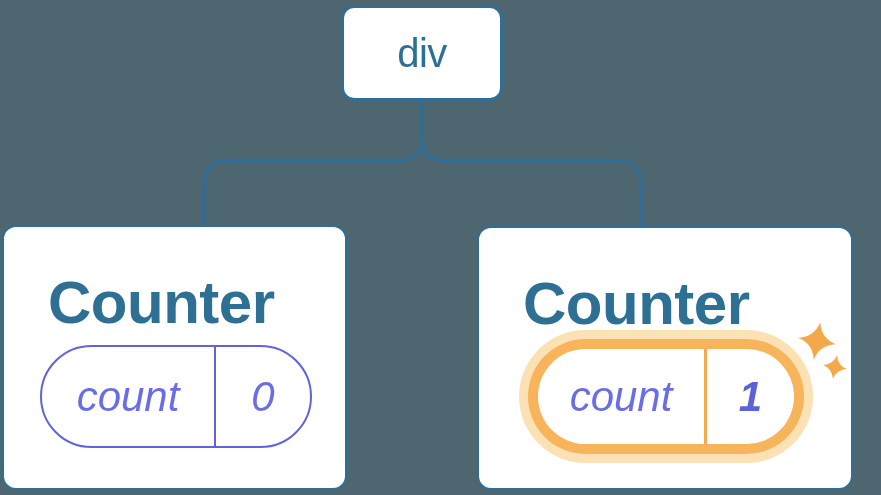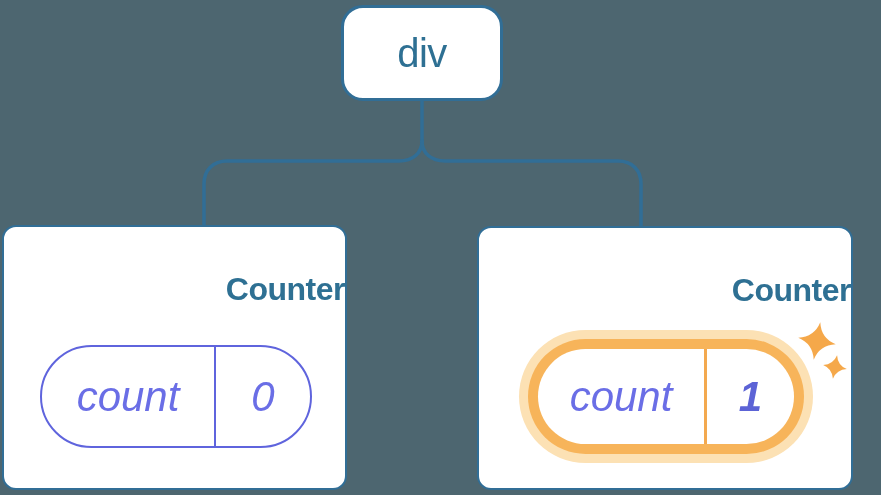--- a/index.html
+++ b/index.html
@@ -25,21 +25,21 @@
     stroke-linecap: round;
     stroke-linejoin: round;
   }
 
   .root-node {
     position: absolute;
     left: 341px; top: 5px;
     width: 156px; height: 90px;
     background: var(--node-bg, #FFFFFF);
     border: 3px solid var(--line, #316E96);
-    border-radius: 22px;
+    border-radius: 13px;
     display: flex; align-items: center; justify-content: center;
   }
   .root-label {
     font-size: 40px;
     font-weight: 500;
     color: var(--text-blue, #2E7093);
     letter-spacing: -0.5px;
   }
 
   .card {
@@ -47,26 +47,27 @@
     background: var(--node-bg, #FFFFFF);
     border: 2.5px solid var(--line, #316E96);
     border-radius: 14px;
   }
   .card-left  { left: 2px;   top: 225px; width: 341px; height: 261px; }
   .card-right { left: 477px; top: 226px; width: 372px; height: 260px; }
 
   .card-title {
     position: absolute;
     left: 0; right: 0; top: 46px;
-    text-align: right;
-    font-size: 32px;
+    text-align: left;
+    font-size: 60px;
     font-weight: 600;
     line-height: 1;
     color: var(--text-blue, #2E7093);
     letter-spacing: -0.5px;
+    padding-left: 44px;
   }
 
   
   .pill-plain {
     position: absolute;
     left: 36px; top: 118px;
     width: 268px; height: 99px;
     border: 2.5px solid var(--purple, #5F64DD);
     border-radius: 60px;
     background: #FFFFFF;

